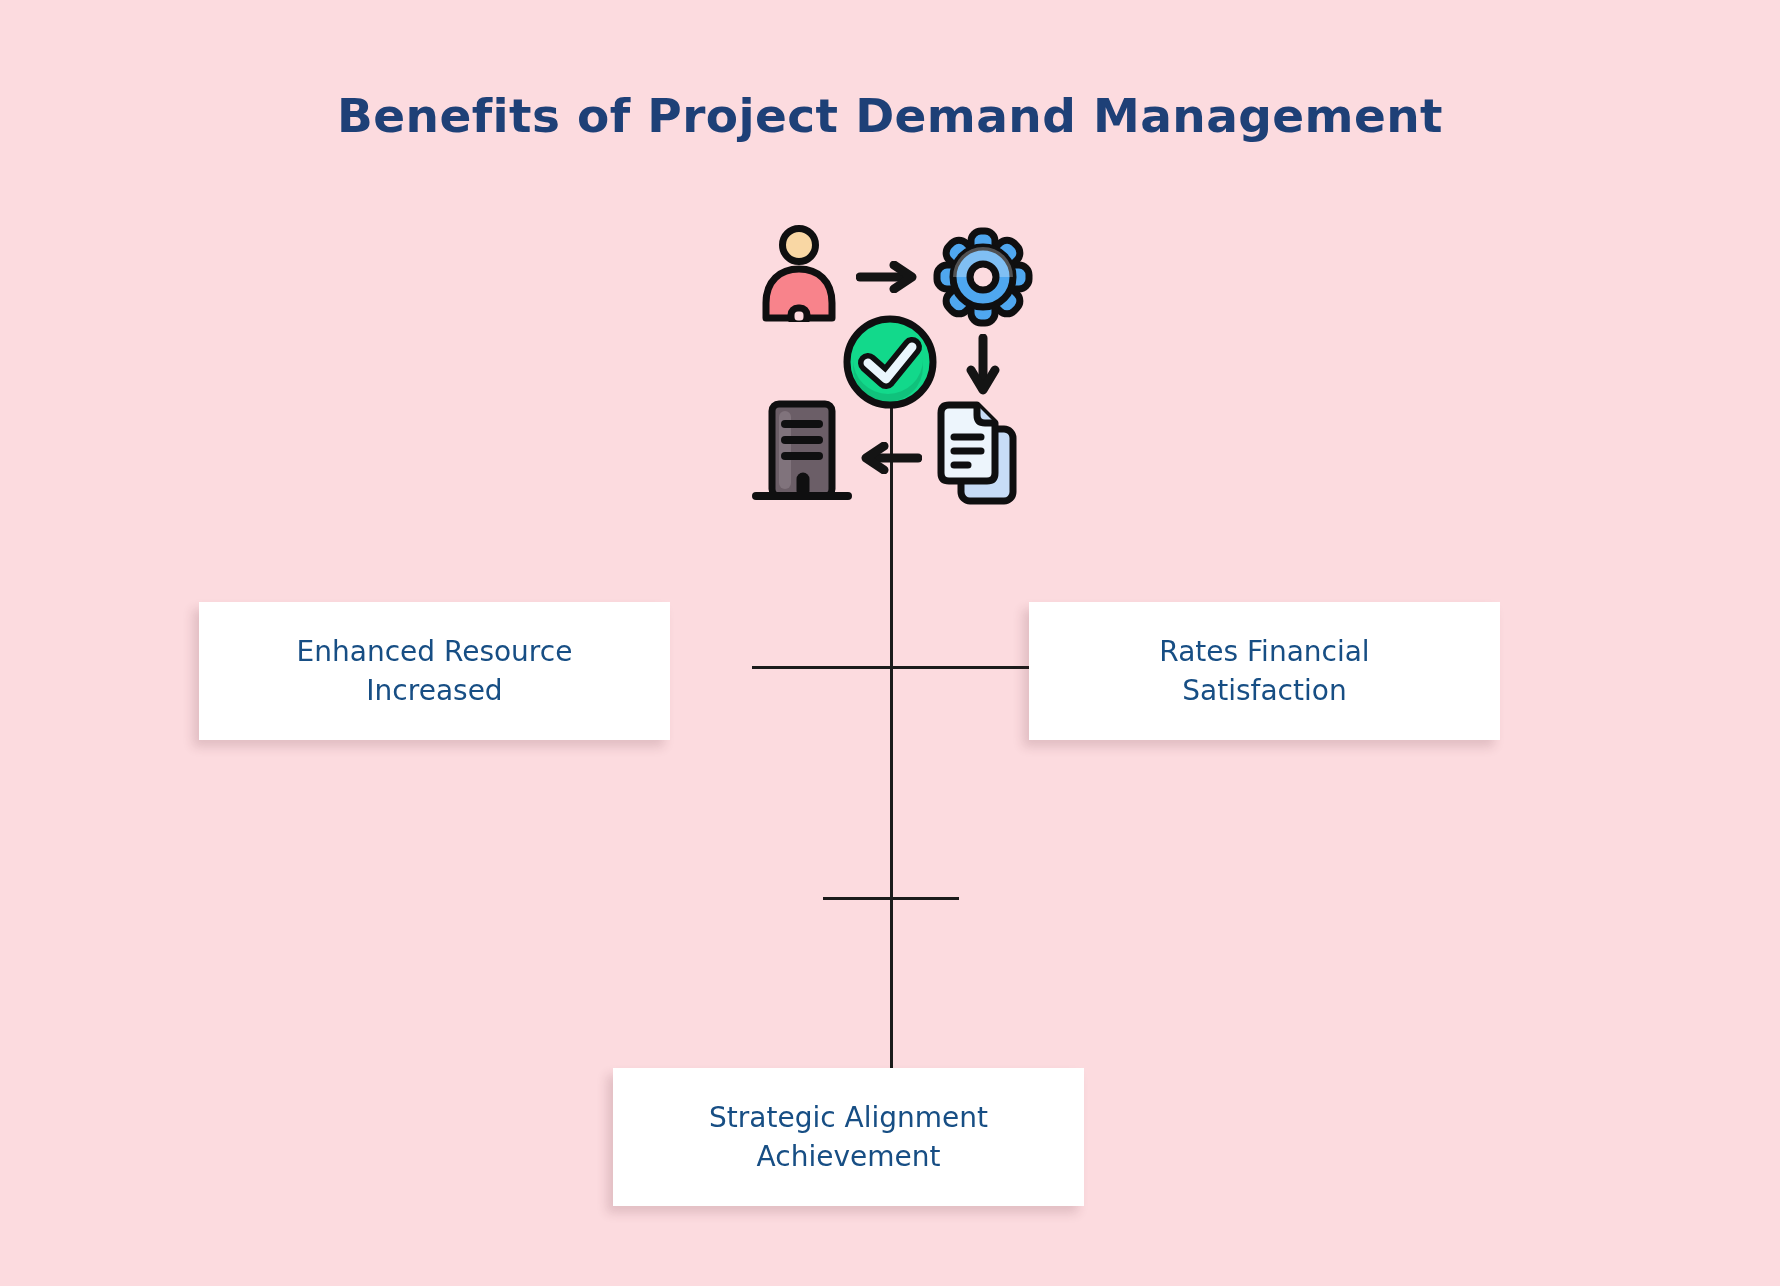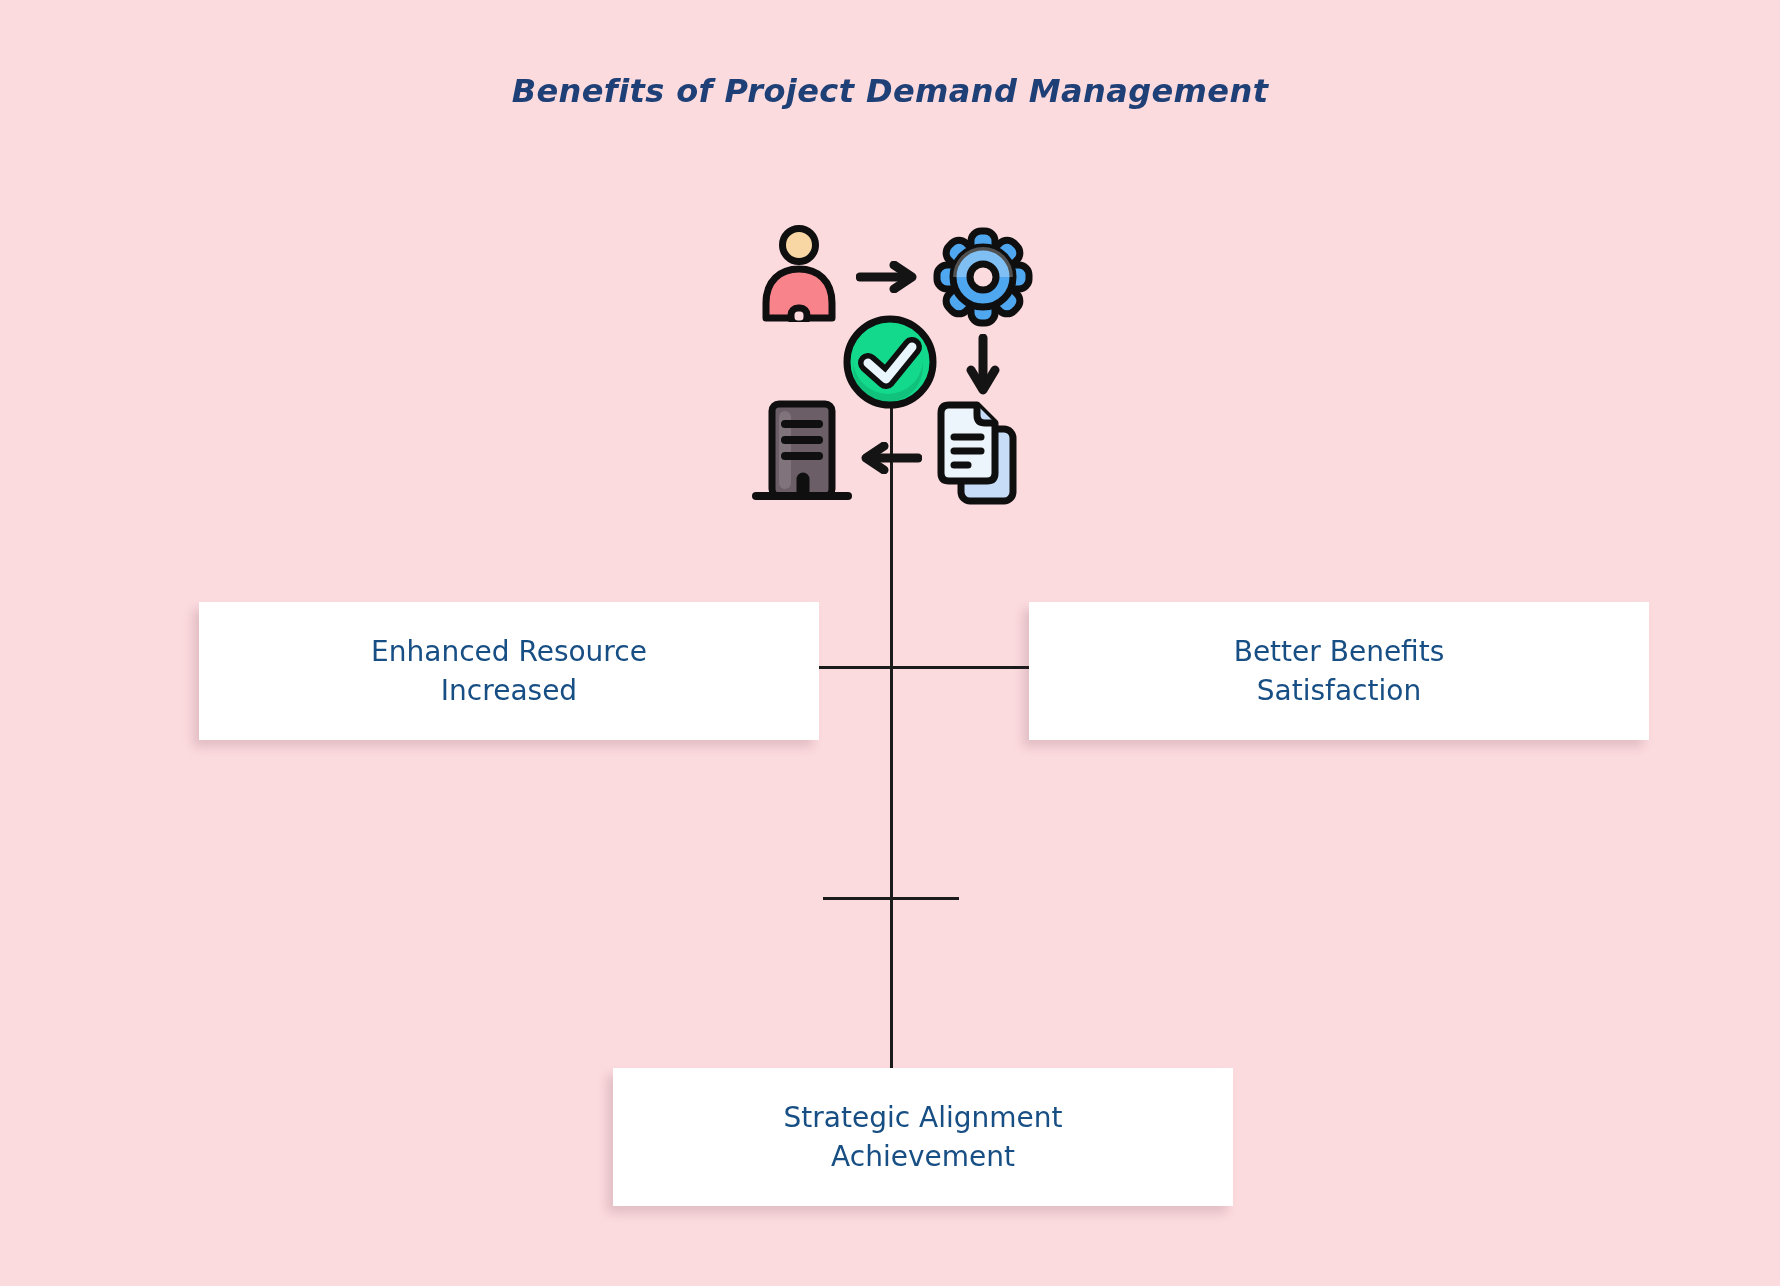--- a/index.html
+++ b/index.html
@@ -8,33 +8,33 @@
     background:#FCDBDF;
     font-family:"DejaVu Sans","Liberation Sans",sans-serif;
     position:relative;overflow:hidden;
   }
   .canvas{position:absolute;inset:0;}
 
   
   .title{
     position:absolute;top:72px;left:0;right:0;
     text-align:center;
-    font-size:32px;font-weight:700;letter-spacing:.4px;
-    color:#1E4077;margin:0;font-style:italic;
+    font-size:47px;font-weight:700;letter-spacing:.4px;
+    color:#1E4077;margin:16px;
   }
 
   
   .line{position:absolute;background:#1B1B1B;z-index:1;}
   .line.v {left:890px;top:408px;width:3px;height:660px;}
   .line.r1{left:752px;top:666px;width:277px;height:3px;}
   .line.r2{left:823px;top:897px;width:136px;height:3px;}
 
   
   .benefit-box{
-    position:absolute;width:620px;height:138px;
+    position:absolute;width:471px;height:138px;
     background:#FFFFFF;
     box-shadow:-6px 7px 10px rgba(90,40,50,.16);
     display:flex;flex-direction:column;align-items:center;justify-content:center;
     z-index:4;
   }
   .benefit-box .l{
     display:block;text-align:center;
     color:#174E84;font-size:28px;line-height:39px;
     white-space:nowrap;
   }
@@ -145,21 +145,21 @@
   <div class="line v"></div>
   <div class="line r1"></div>
   <div class="line r2"></div>
 
   <div class="benefit-box b1">
     <span class="l">Enhanced Resource</span>
     <span class="l">Increased</span>
   </div>
 
   <div class="benefit-box b2">
-    <span class="l">Better Benefits</span>
+    <span class="l">Rates Financial</span>
     <span class="l">Satisfaction</span>
   </div>
 
 
 
   <div class="benefit-box b5">
     <span class="l">Strategic Alignment</span>
     <span class="l">Achievement</span>
   </div>
 

